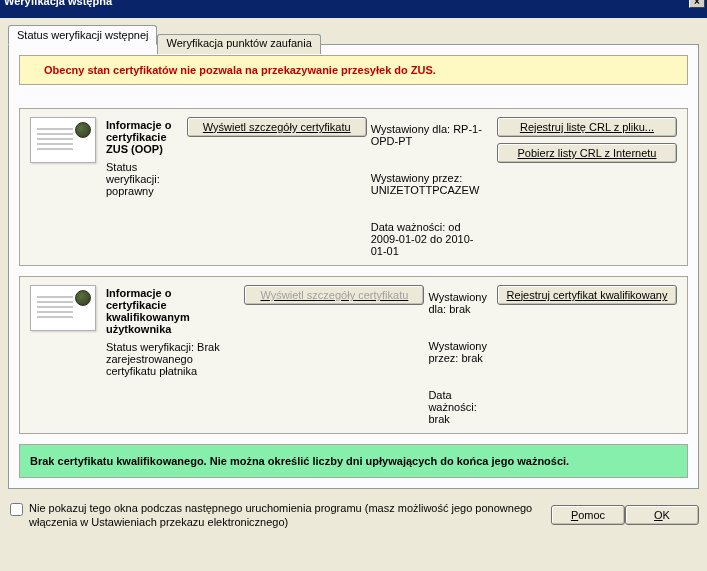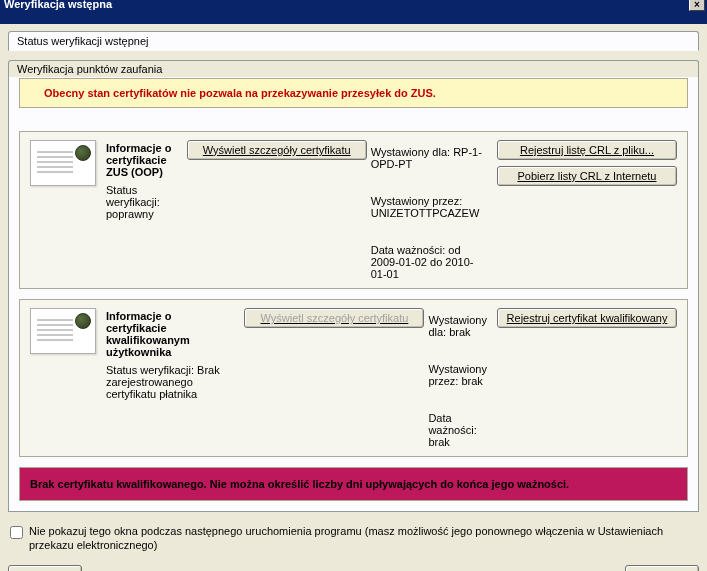--- a/index.html
+++ b/index.html
@@ -9,21 +9,21 @@
     font-size: 11px;
     background: #ece9d8;
     color: #000;
     width: 707px;
     height: 571px;
     overflow: hidden;
   }
 
   
   .titlebar {
-    height: 24px;
+    height: 18px;
     background: linear-gradient(to bottom, #0a246a 0%, #a6caf0 3%, #0a246a 6%, #0a246a 100%);
     background: #0a246a;
     color: #fff;
     display: flex;
     align-items: center;
     padding: 0 2px 16px 4px;
     font-weight: bold;
     font-size: 11px;
   }
   .titlebar-text { flex: 1; }
@@ -50,21 +50,20 @@
     height: calc(571px - 22px);
     display: flex;
     flex-direction: column;
   }
 
   
   .tabs {
     display: flex;
     position: relative;
     z-index: 2;
-    flex-direction: column;
   }
   .tab {
     padding: 3px 8px;
     background: #ece9d8;
     border: 1px solid #919b9c;
     border-bottom: none;
     border-top-left-radius: 3px;
     border-top-right-radius: 3px;
     margin-right: 0px;
     position: relative;
@@ -190,30 +189,29 @@
   }
   .btn:disabled, .btn.disabled {
     color: #a0a0a0;
     cursor: default;
   }
   .btn .u { text-decoration: underline; }
 
   
   .bottom-info {
     border: 1px solid #aca899;
-    background: #be185d;
+    background: #86efac;
     padding: 10px;
     font-weight: bold;
   }
 
   
   .footer-area {
     margin-top: 10px;
     display: flex;
-    flex-direction: column;
     gap: 10px;
   }
   .checkbox-row {
     display: flex;
     align-items: flex-start;
     gap: 6px;
     padding: 2px 2px;
   }
   .checkbox-row input {
     margin: 2px 0 0 0;

